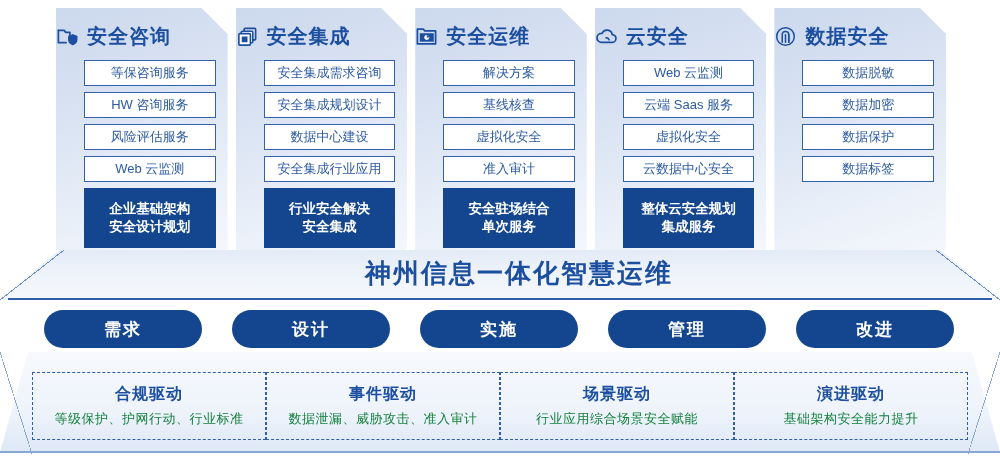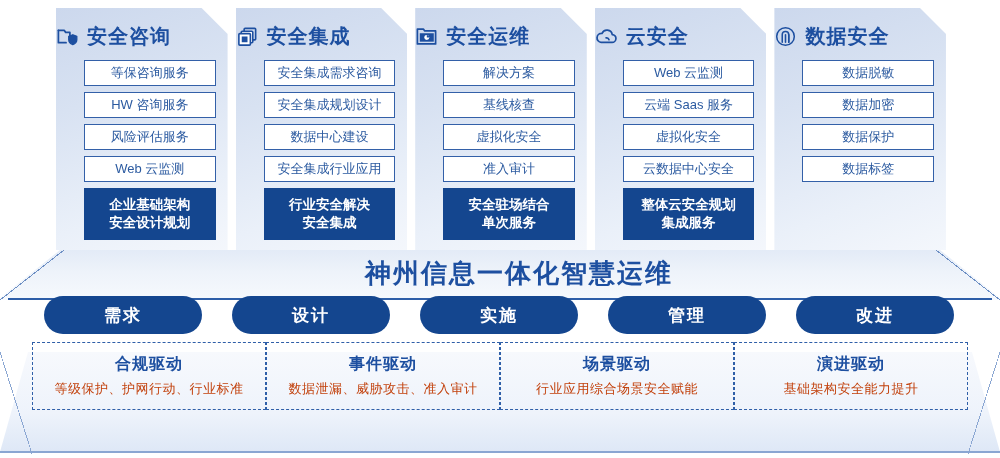--- a/index.html
+++ b/index.html
@@ -72,21 +72,21 @@
     display: flex;
     align-items: center;
     justify-content: center;
     font-size: 13px;
     color: #2b5aa0;
     white-space: nowrap;
     box-sizing: border-box;
   }
   .summary-box {
     margin-top: 4px;
-    height: 52px;
+    height: 60px;
     background: #14468f;
     border: 1px solid #14468f;
     color: #ffffff;
     font-size: 13.5px;
     font-weight: bold;
     line-height: 18px;
     display: flex;
     flex-direction: column;
     align-items: center;
     justify-content: center;
@@ -135,21 +135,21 @@
     color: #1d4fa0;
     letter-spacing: 2px;
     position: relative;
     top: -2px;
     margin-left: 38px;
   }
 
   
   .pills {
     position: absolute;
-    top: 296px;
+    top: 310px;
     left: 44px;
     width: 910px;
     height: 38px;
     display: flex;
     justify-content: space-between;
   }
   .pill {
     width: 158px;
     height: 38px;
     border-radius: 19px;
@@ -188,21 +188,21 @@
     background: linear-gradient(to bottom right, transparent 49.3%, #8aa6d2 49.3%, #8aa6d2 50.7%, transparent 50.7%);
   }
   .bottom-border-b {
     position: absolute;
     top: 451px; left: 0;
     width: 1000px; height: 1.5px;
     background: #8aa6d2;
   }
   .drivers {
     position: absolute;
-    top: 342px;
+    top: 372px;
     left: 32px;
     width: 936px;
     height: 68px;
     display: flex;
   }
   .driver {
     flex: 1 1 0;
     border: 1.6px dashed #2f5fa8;
     display: flex;
     flex-direction: column;
@@ -213,21 +213,21 @@
   }
   .driver-title {
     font-size: 16px;
     font-weight: bold;
     color: #1d4fa0;
     letter-spacing: 1px;
     margin-bottom: 5px;
   }
   .driver-desc {
     font-size: 13px;
-    color: #c2410c;
+    color: #15803d;
     letter-spacing: 0.5px;
     white-space: nowrap;
   }
 </style>
 </head>
 <body>
 
 <div id="root">
 
   <div class="columns">

